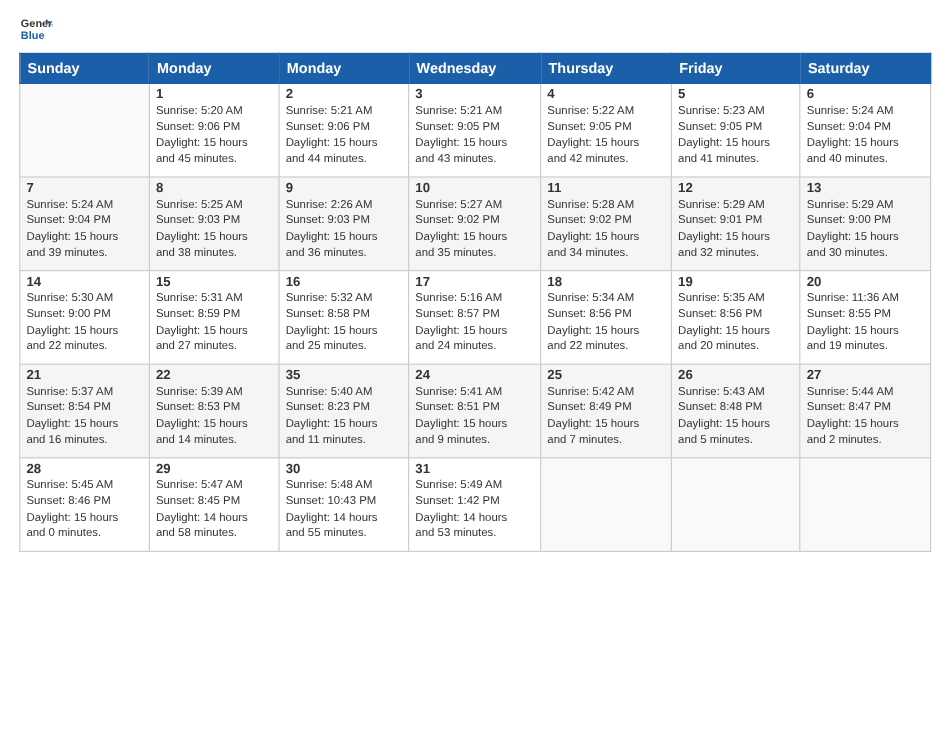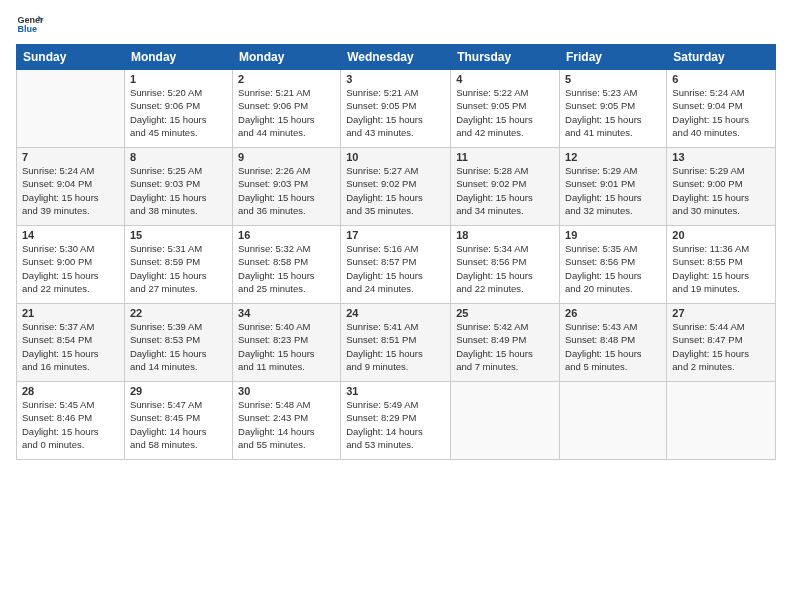--- a/index.html
+++ b/index.html
@@ -208,21 +208,21 @@
         <tr>
           <td>
             <span class="day-number">21</span>
             <div class="day-info"><span>Sunrise: 5:37 AM</span><br><span>Sunset: 8:54 PM</span><br><span>Daylight: 15 hours</span><br><span>and 16 minutes.</span></div>
           </td>
           <td>
             <span class="day-number">22</span>
             <div class="day-info"><span>Sunrise: 5:39 AM</span><br><span>Sunset: 8:53 PM</span><br><span>Daylight: 15 hours</span><br><span>and 14 minutes.</span></div>
           </td>
           <td>
-            <span class="day-number">34</span>
+            <span class="day-number">35</span>
             <div class="day-info"><span>Sunrise: 5:40 AM</span><br><span>Sunset: 8:23 PM</span><br><span>Daylight: 15 hours</span><br><span>and 11 minutes.</span></div>
           </td>
           <td>
             <span class="day-number">24</span>
             <div class="day-info"><span>Sunrise: 5:41 AM</span><br><span>Sunset: 8:51 PM</span><br><span>Daylight: 15 hours</span><br><span>and 9 minutes.</span></div>
           </td>
           <td>
             <span class="day-number">25</span>
             <div class="day-info"><span>Sunrise: 5:42 AM</span><br><span>Sunset: 8:49 PM</span><br><span>Daylight: 15 hours</span><br><span>and 7 minutes.</span></div>
           </td>
@@ -239,25 +239,25 @@
           <td>
             <span class="day-number">28</span>
             <div class="day-info"><span>Sunrise: 5:45 AM</span><br><span>Sunset: 8:46 PM</span><br><span>Daylight: 15 hours</span><br><span>and 0 minutes.</span></div>
           </td>
           <td>
             <span class="day-number">29</span>
             <div class="day-info"><span>Sunrise: 5:47 AM</span><br><span>Sunset: 8:45 PM</span><br><span>Daylight: 14 hours</span><br><span>and 58 minutes.</span></div>
           </td>
           <td>
             <span class="day-number">30</span>
-            <div class="day-info"><span>Sunrise: 5:48 AM</span><br><span>Sunset: 2:43 PM</span><br><span>Daylight: 14 hours</span><br><span>and 55 minutes.</span></div>
+            <div class="day-info"><span>Sunrise: 5:48 AM</span><br><span>Sunset: 10:43 PM</span><br><span>Daylight: 14 hours</span><br><span>and 55 minutes.</span></div>
           </td>
           <td>
             <span class="day-number">31</span>
-            <div class="day-info"><span>Sunrise: 5:49 AM</span><br><span>Sunset: 8:29 PM</span><br><span>Daylight: 14 hours</span><br><span>and 53 minutes.</span></div>
+            <div class="day-info"><span>Sunrise: 5:49 AM</span><br><span>Sunset: 1:42 PM</span><br><span>Daylight: 14 hours</span><br><span>and 53 minutes.</span></div>
           </td>
           <td class="empty-cell"></td>
           <td class="empty-cell"></td>
           <td class="empty-cell"></td>
         </tr>
       </tbody>
   </table>
 </div>
 
 </body></html>

